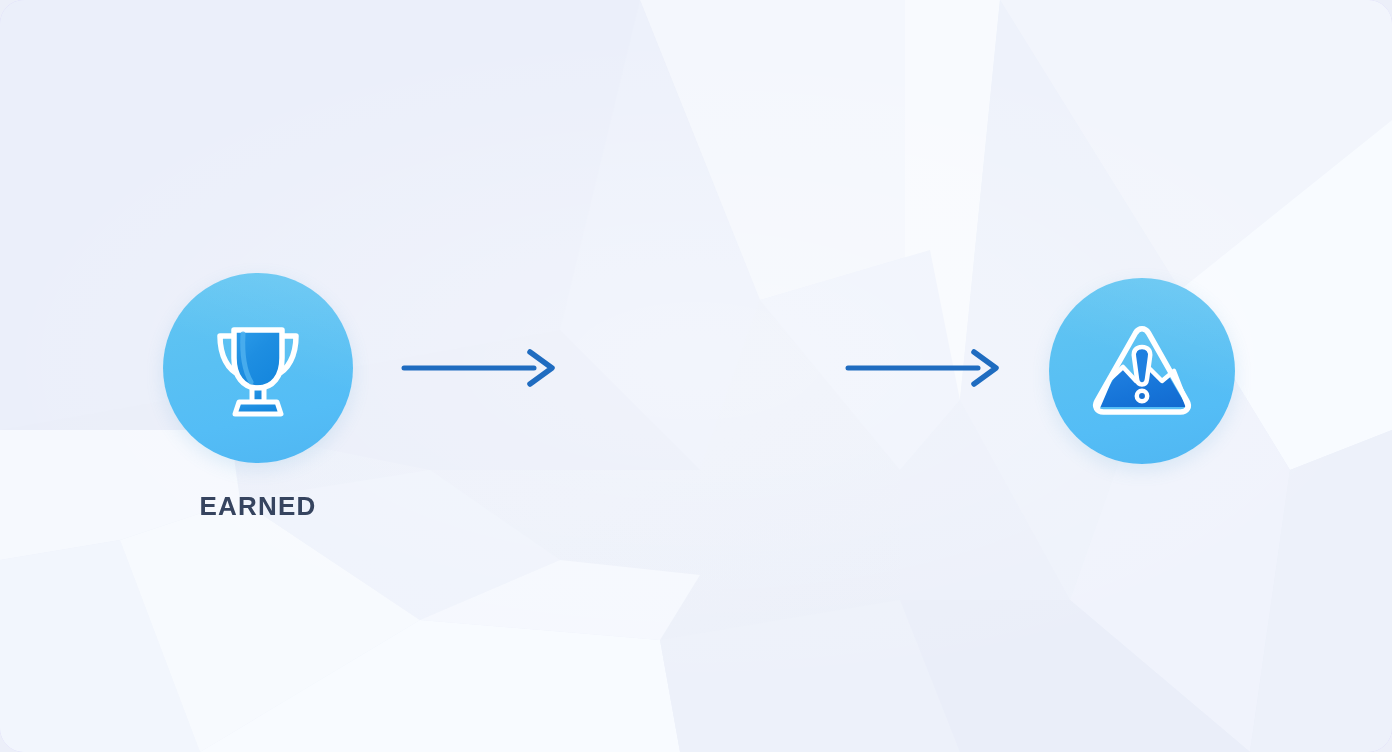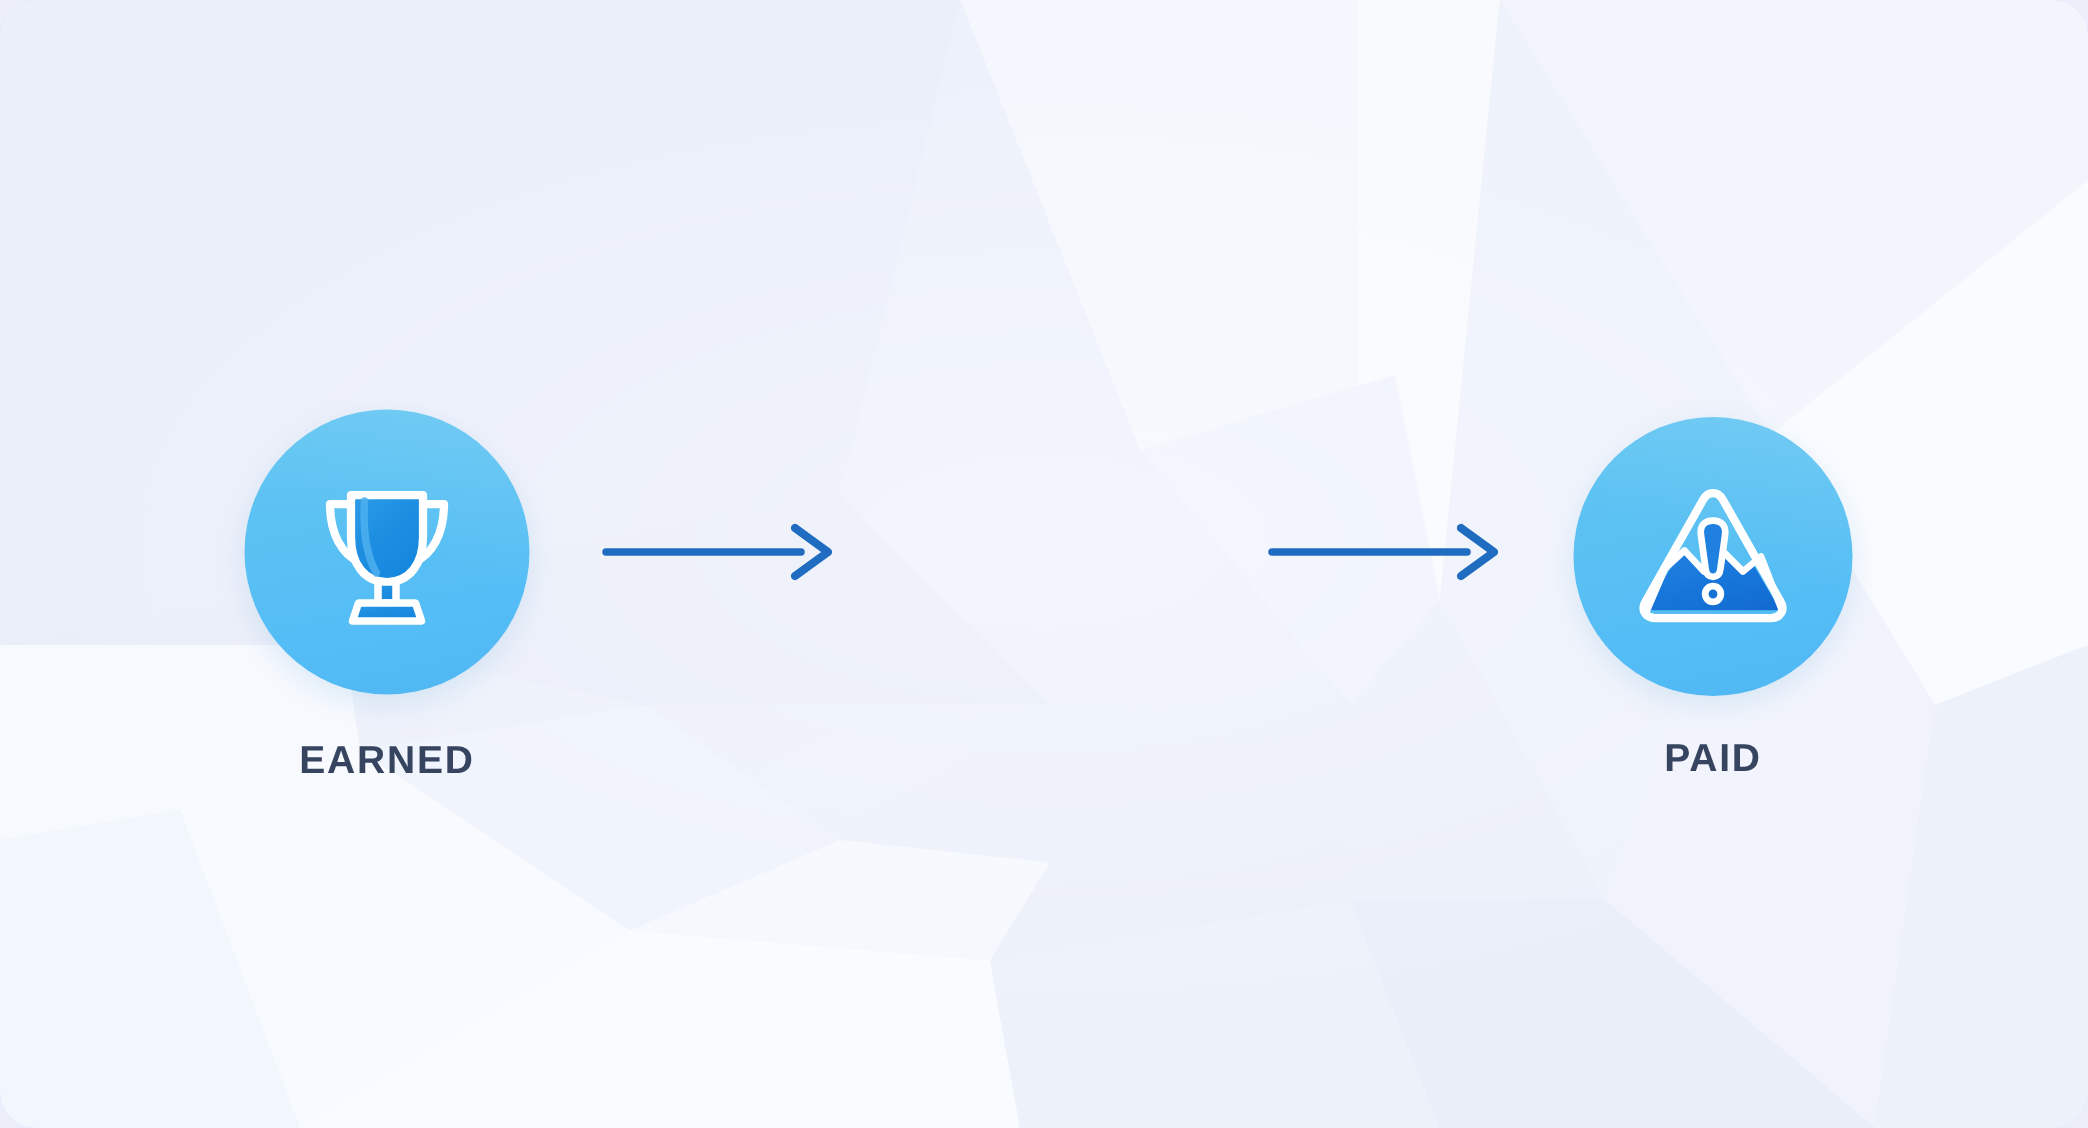--- a/index.html
+++ b/index.html
@@ -178,17 +178,16 @@
 
           <path d="M45.5 10 C48.8 4.4 55.2 4.4 58.5 10 L97 78
                    C100.3 83.6 97.1 89 90.6 89 H13.4 C6.9 89 3.7 83.6 7 78 Z" fill="none" stroke="#ffffff" stroke-width="5.5" stroke-linejoin="round"></path>
 
           <path d="M52 24 C58 24 61 28 60 34 L57 56 C56.6 60 54.6 61.5 52 61.5
                    C49.4 61.5 47.4 60 47 56 L44 34 C43 28 46 24 52 24 Z" fill="#1f80e0" stroke="#ffffff" stroke-width="4.5" stroke-linejoin="round"></path>
 
           <circle cx="52" cy="73" r="5.2" fill="#1671d4" stroke="#ffffff" stroke-width="4.5"></circle>
         </svg>
       </div>
-      <div class="step-label" style="margin-top:26px;">PAID</div>
     </div>
 
   </div>
 </div>
 
 </body></html>

